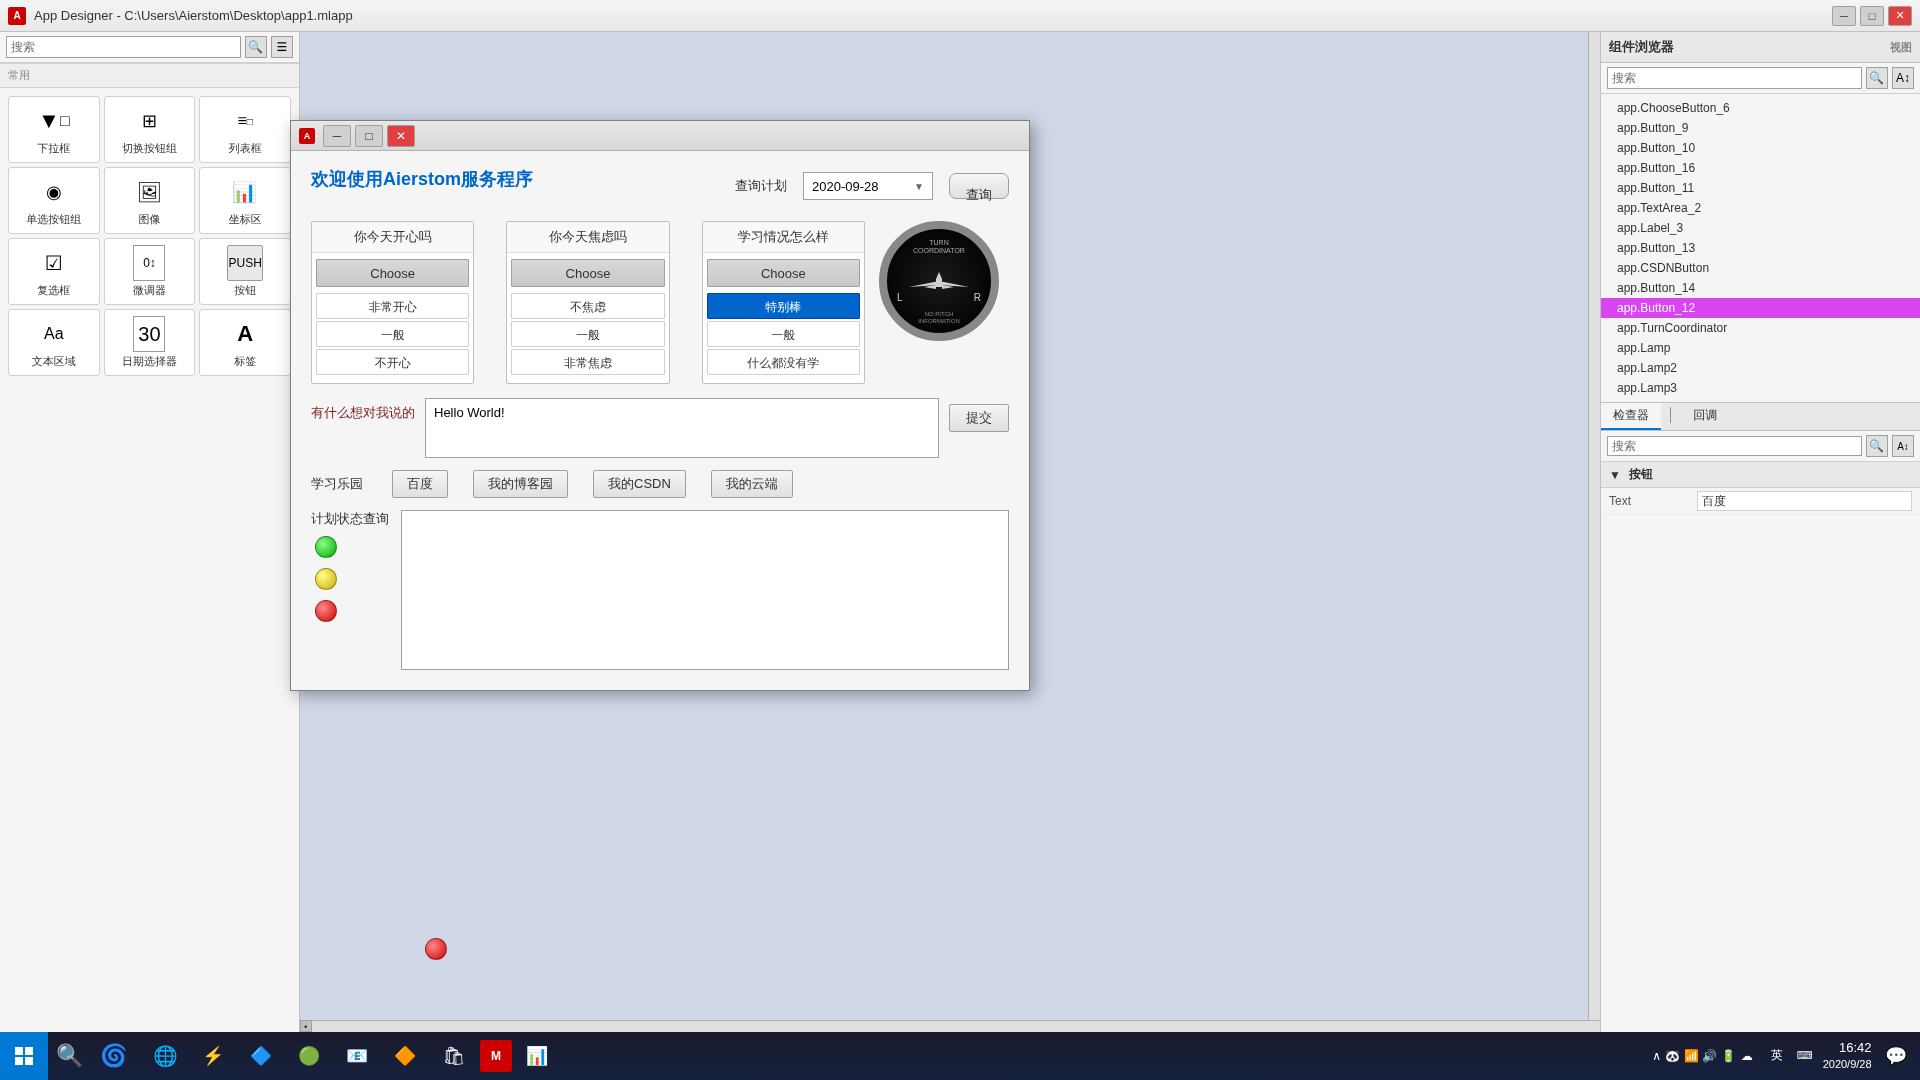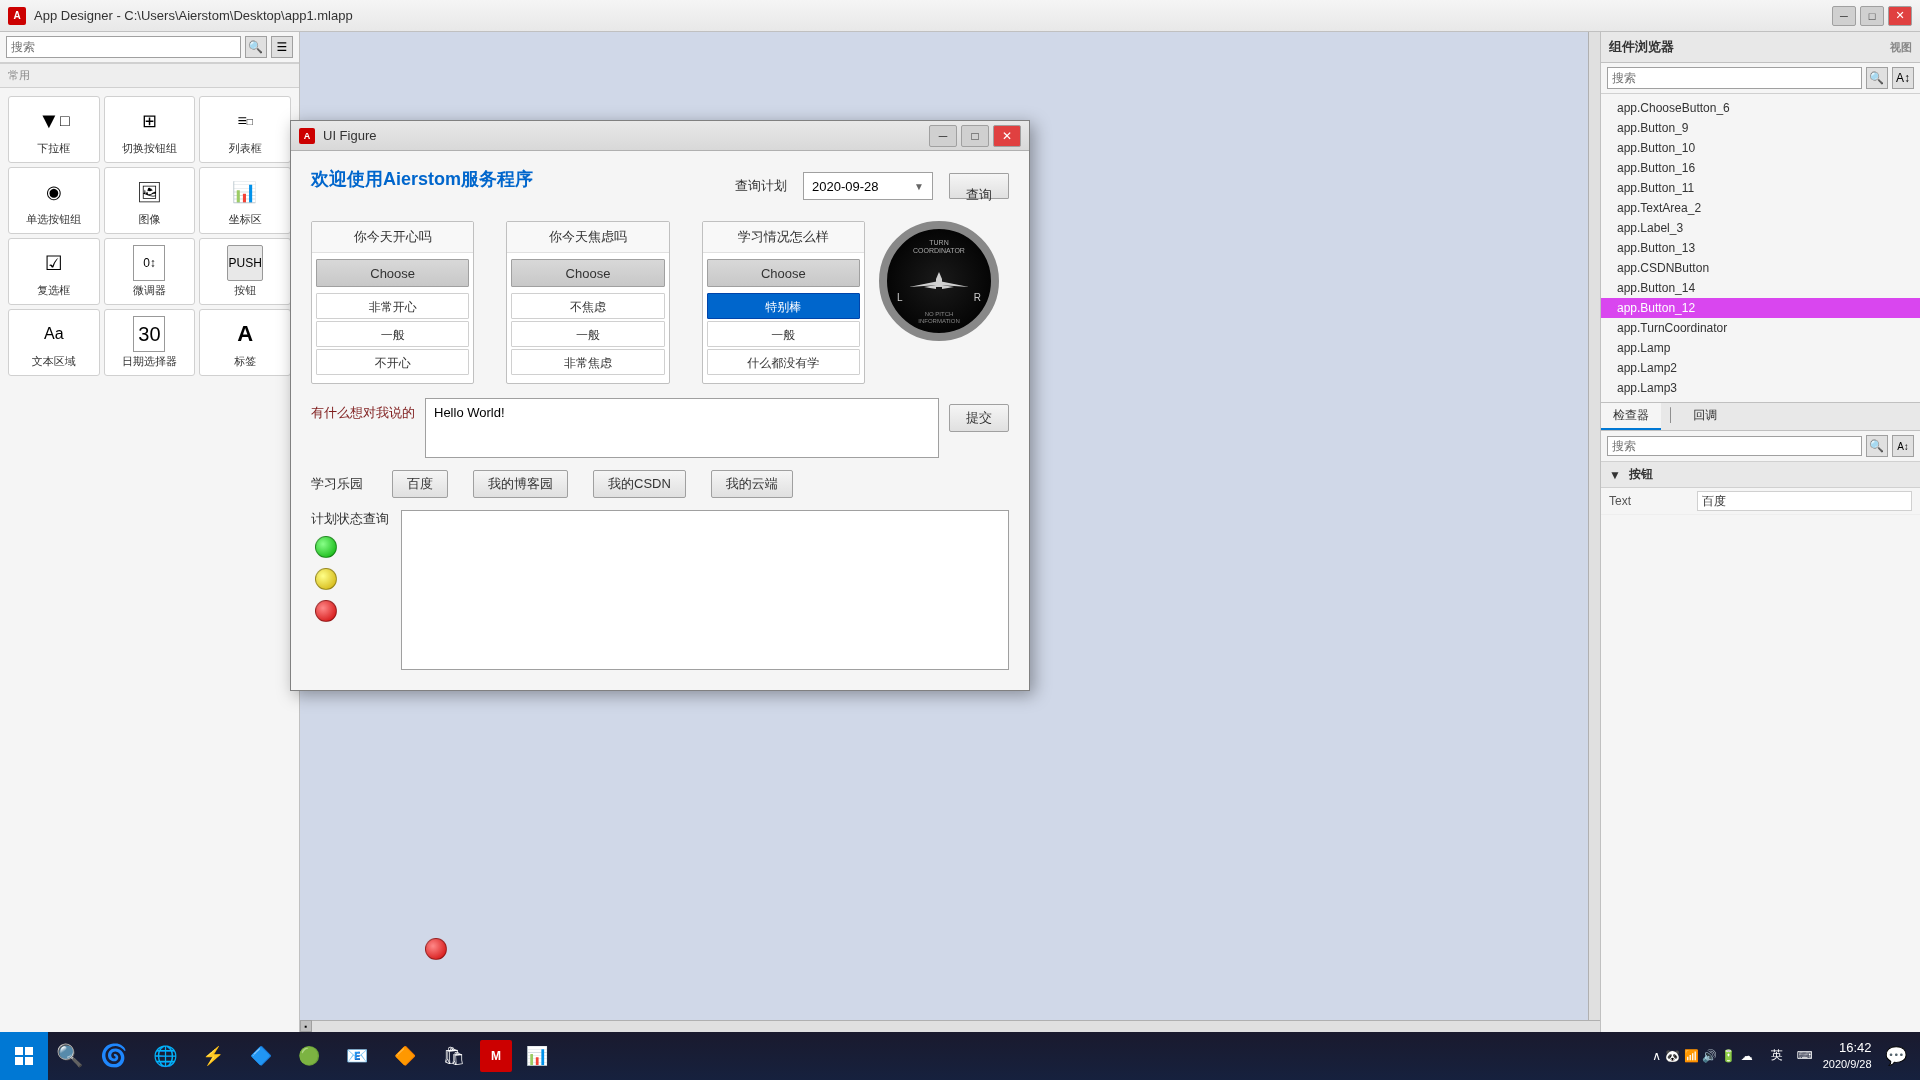--- a/index.html
+++ b/index.html
@@ -502,21 +502,21 @@
       color: #666;
     }
     .query-btn {
       height: 21px;
       padding: 12px 16px;
       background: linear-gradient(180deg, #f5f5f5 0%, #e0e0e0 100%);
       border: 1px solid #a0a0a0;
       font-size: 13px;
       cursor: pointer;
       color: #333;
-      border-radius: 1px;
+      border-radius: 7px;
     }
     .mood-panel {
       flex: 1;
       background: white;
       border: 1px solid #c0c0c0;
       border-radius: 2px;
       overflow: hidden;
     }
     .mood-header {
       padding: 6px 8px;
@@ -922,21 +922,20 @@
   </div>
 
   <div class="floating-red-dot" style="left: 425px; bottom: 72px;"></div>
 
 </div>
 
 <div class="ui-figure">
 
   <div class="dialog-titlebar">
     <div class="dialog-title-icon">A</div>
-    <span class="dialog-title-text">UI Figure</span>
     <div class="dialog-win-btns">
       <div class="dialog-win-btn">─</div>
       <div class="dialog-win-btn">□</div>
       <div class="dialog-win-btn close-btn">✕</div>
     </div>
   </div>
 
   <div class="dialog-body">
 
     <div style="display:flex; align-items:center; margin-bottom:16px;">

